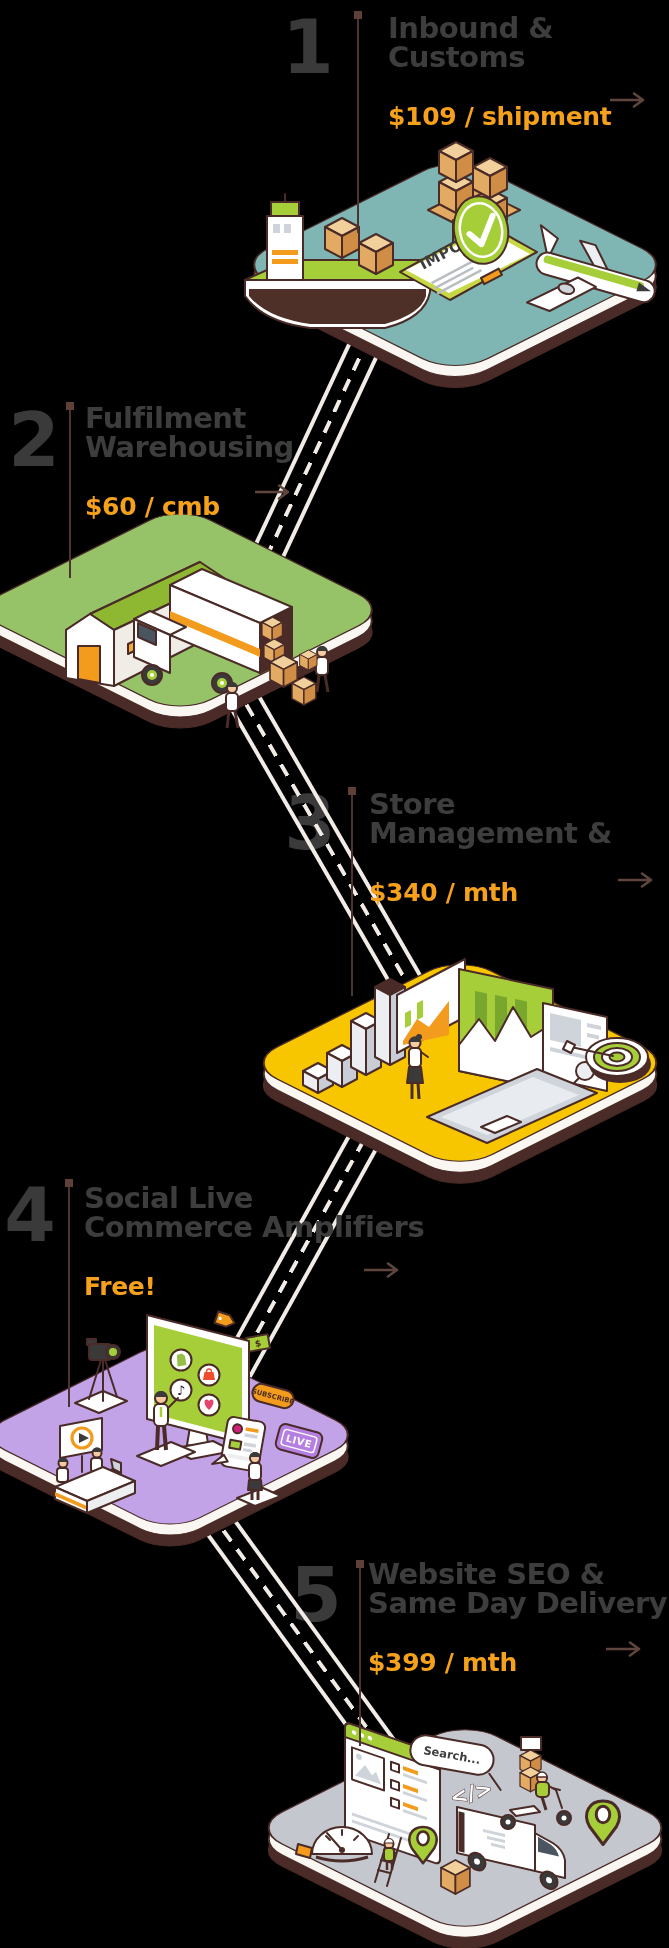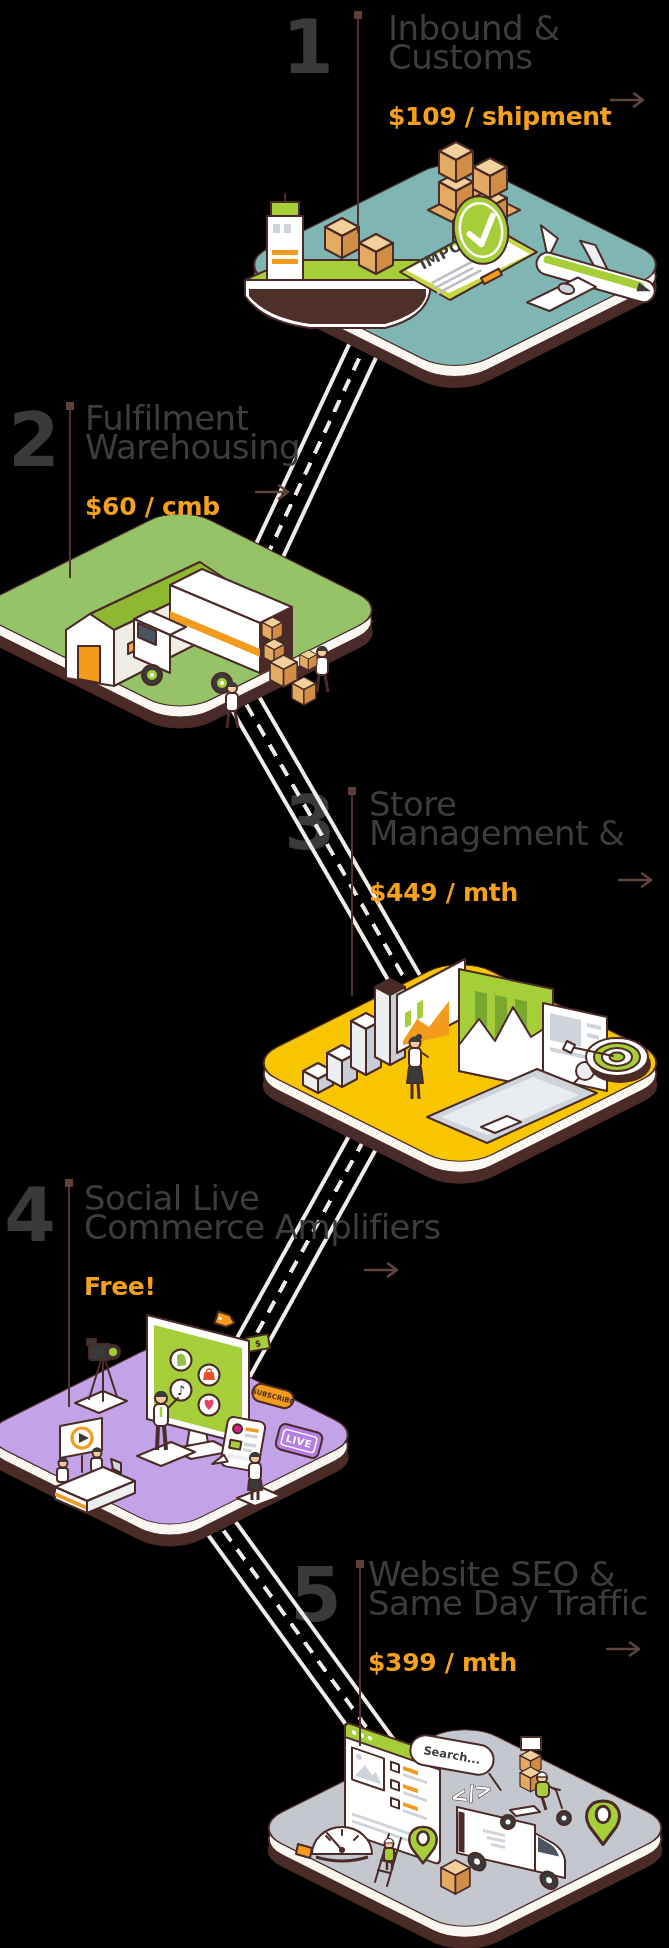--- a/index.html
+++ b/index.html
@@ -10,21 +10,21 @@
   
   .num {
     position:absolute; z-index:1; font-size:74px; font-weight:bold;
     color:#3a3a3a; line-height:1; letter-spacing:-2px; text-align:center; width:50px;
   }
   
   .rule { position:absolute; z-index:4; width:2px; background:#4e3331; }
   .rule::before { content:""; position:absolute; top:-4px; left:-3px; width:8px; height:8px; background:#5f4038; }
   
   .hdr { position:absolute; z-index:4; }
-  .title { font-size:34px; font-weight:normal; color:#3d3d3d; line-height:29px; letter-spacing:-0.5px; }
+  .title { font-size:29px; font-weight:bold; color:#3d3d3d; line-height:29px; letter-spacing:-0.5px; }
   .price { margin-top:30px; font-size:25px; font-weight:bold; color:#f5a11b; letter-spacing:-0.3px; }
   .arrow { position:absolute; z-index:4; }
   
   .road {
     position:absolute; z-index:2; width:26px;
     border-left:4px solid #f2ece7; border-right:4px solid #f2ece7;
     transform-origin:50% 0;
   }
   .road::before {
     content:""; position:absolute; left:50%; top:0; bottom:0; width:4px; margin-left:-2px;
@@ -59,28 +59,28 @@
   <div class="hdr" style="left:388px;top:14px">
     <div class="title"><span>Inbound &amp;</span><br><span>Customs</span></div>
     <div class="price">$109 / shipment</div>
   </div>
   <div class="hdr" style="left:85px;top:404px">
     <div class="title"><span>Fulfilment</span><br><span>Warehousing</span></div>
     <div class="price">$60 / cmb</div>
   </div>
   <div class="hdr" style="left:369px;top:790px">
     <div class="title"><span>Store Management &amp;</span><br></div>
-    <div class="price">$449 / mth</div>
+    <div class="price">$340 / mth</div>
   </div>
   <div class="hdr" style="left:84px;top:1184px">
     <div class="title"><span>Social Live</span><br><span>Commerce Amplifiers</span></div>
     <div class="price">Free!</div>
   </div>
   <div class="hdr" style="left:368px;top:1560px">
-    <div class="title"><span>Website SEO &amp;</span><br><span>Same Day Traffic</span></div>
+    <div class="title"><span>Website SEO &amp;</span><br><span>Same Day Delivery</span></div>
     <div class="price">$399 / mth</div>
   </div>
 
   <svg class="arrow" style="left:610px;top:92px" width="36" height="16" viewBox="0 0 36 16">
       <path d="M1 8 H33 M24 1.5 L33 8 L24 14.5" fill="none" stroke="#5f453e" stroke-width="2.6" stroke-linecap="round" stroke-linejoin="round"></path>
     </svg>
   <svg class="arrow" style="left:255px;top:484px" width="36" height="16" viewBox="0 0 36 16">
       <path d="M1 8 H33 M24 1.5 L33 8 L24 14.5" fill="none" stroke="#5f453e" stroke-width="2.6" stroke-linecap="round" stroke-linejoin="round"></path>
     </svg>
   <svg class="arrow" style="left:618px;top:872px" width="36" height="16" viewBox="0 0 36 16">

